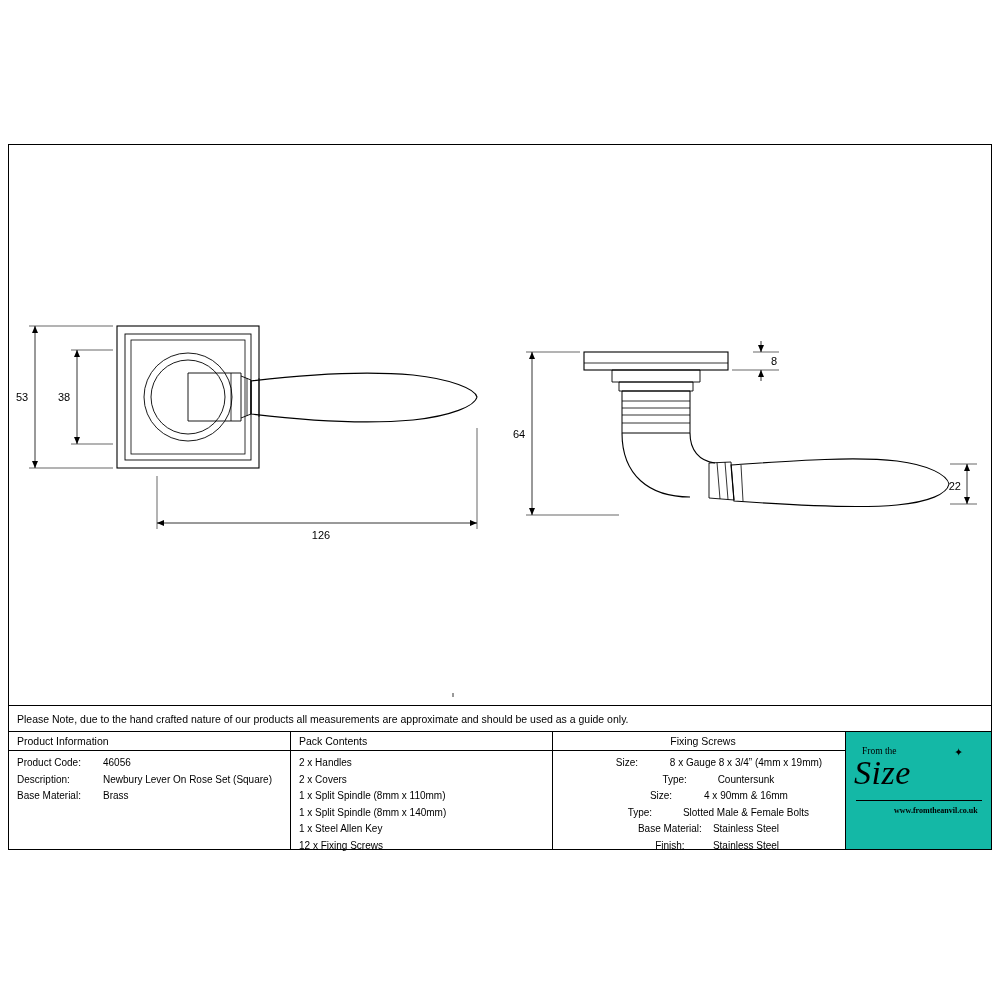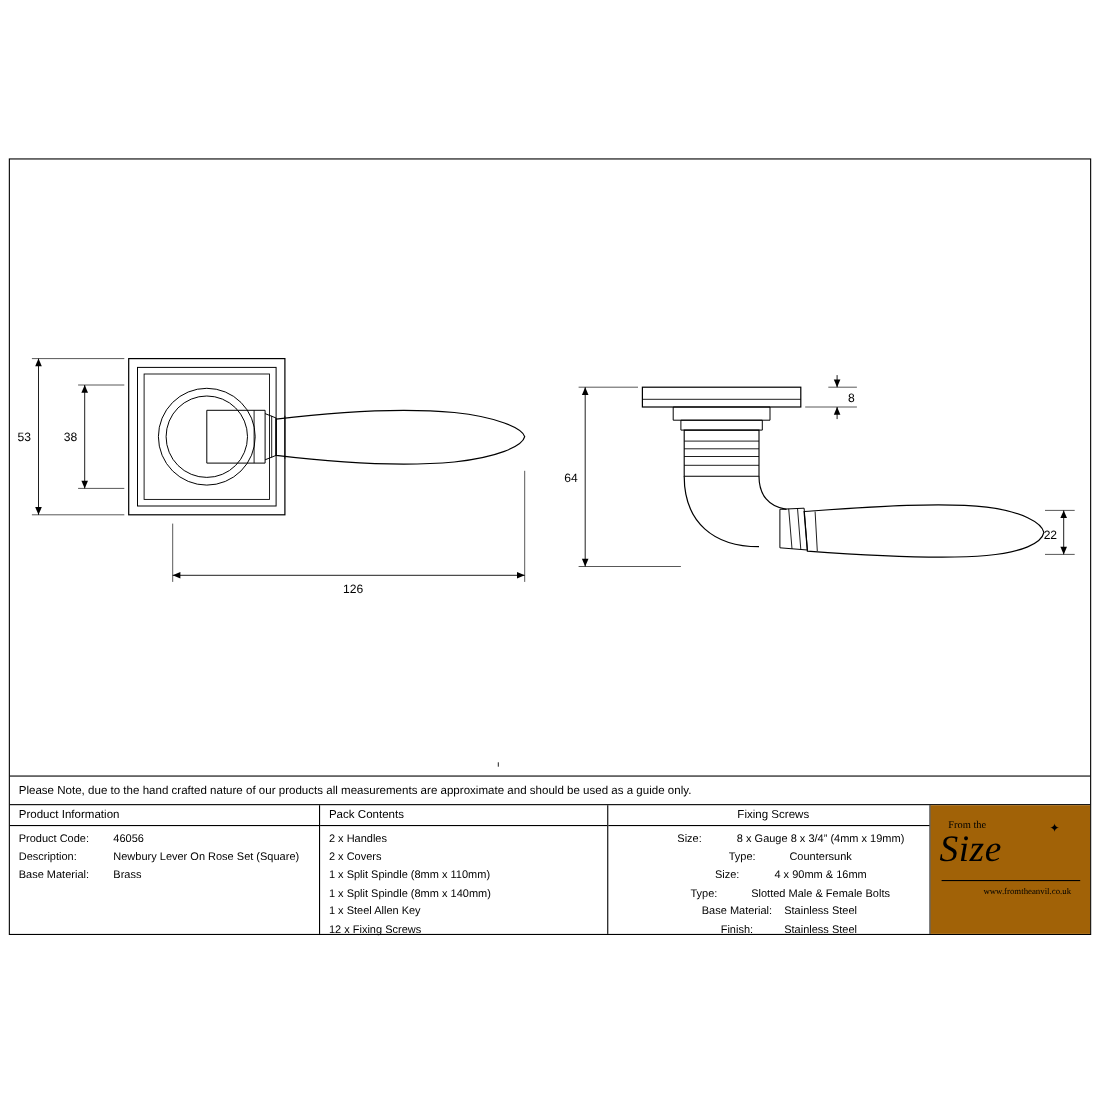--- a/index.html
+++ b/index.html
@@ -90,21 +90,21 @@
     padding: 4px 0 0 8px;
   }
   .list .row {
     height: 16.5px;
     line-height: 16.5px;
     white-space: nowrap;
   }
   
   .logo-cell {
     position: relative;
-    background: #a16207;
+    background: #14b8a6;
   }
   .logo-from {
     position: absolute;
     left: 16px;
     top: 14px;
     font-size: 9.5px;
     font-family: "Liberation Serif", serif;
   }
   .logo-anvil {
     position: absolute;
@@ -114,20 +114,21 @@
     font-style: italic;
     font-family: "Liberation Serif", serif;
     letter-spacing: 0.5px;
   }
   .logo-url {
     position: absolute;
     left: 48px;
     top: 74px;
     font-size: 8px;
     font-family: "Liberation Serif", serif;
+    font-weight: bold;
   }
   .logo-star {
     position: absolute;
     left: 108px;
     top: 14px;
     font-size: 11px;
   }
   .logo-under {
     position: absolute;
     left: 10px;

